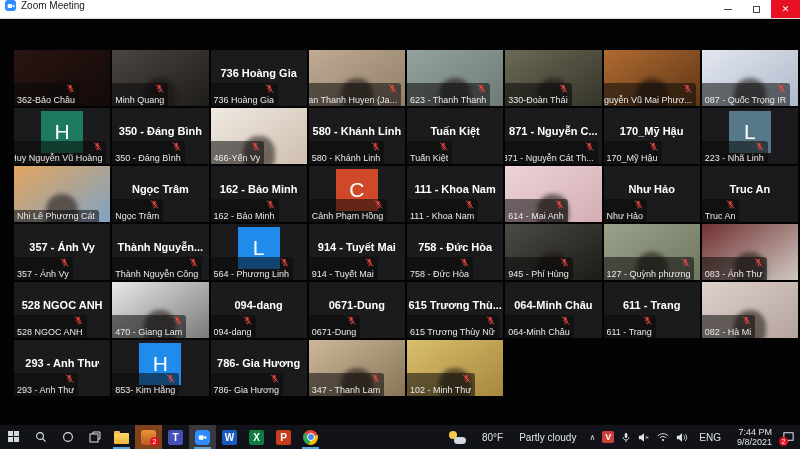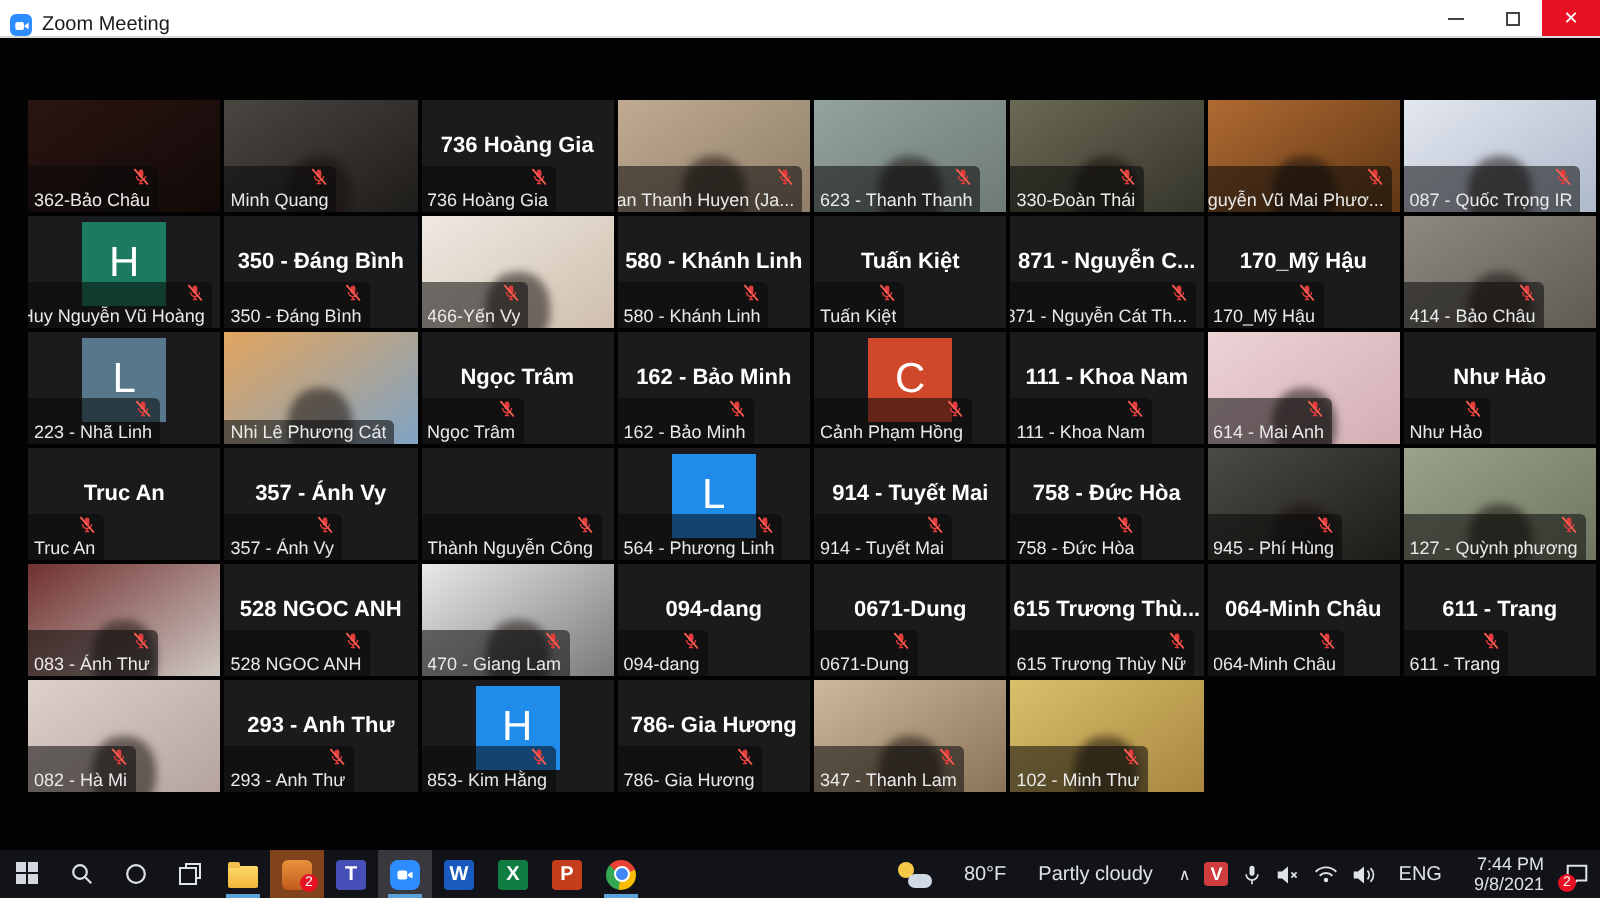--- a/index.html
+++ b/index.html
@@ -4,21 +4,21 @@
 <style>
   html,body{margin:0;padding:0;}
   body{
     width:800px;height:449px;position:relative;overflow:hidden;
     background:#030303;
     font-family:"Liberation Sans","DejaVu Sans",sans-serif;
     -webkit-font-smoothing:antialiased;
   }
   
   .titlebar{position:absolute;top:0;left:0;right:0;height:18px;background:#ffffff;
-    display:flex;align-items:flex-end;z-index:9;border-bottom:1px solid #d9d9d9;}
+    display:flex;align-items:flex-start;z-index:9;border-bottom:1px solid #d9d9d9;}
   .tb-appicon{width:11px;height:11px;border-radius:3px;background:#2d8cff;margin-left:5px;
     display:flex;align-items:center;justify-content:center;flex:0 0 auto;}
   .tb-title{font-size:10px;color:#1a1a1a;margin-left:5px;}
   .tb-controls{margin-left:auto;display:flex;height:100%;}
   .wc-btn{width:29px;height:100%;display:flex;align-items:center;justify-content:center;}
   .min-glyph{width:8px;height:1px;background:#444;}
   .max-glyph{width:7px;height:7px;border:1px solid #444;box-sizing:border-box;}
   .wc-close{background:#e81123;color:#fff;font-size:9px;line-height:1;}
   
   .content{position:absolute;top:18px;bottom:24px;left:0;right:0;background:#030303;}
@@ -322,36 +322,20 @@
               <rect x="4.4" y="1" width="3.2" height="5.4" rx="1.6" fill="#e23b3b"></rect>
               <path d="M3 5.4c0 1.7 1.3 3 3 3s3-1.3 3-3" fill="none" stroke="#e23b3b" stroke-width="1"></path>
               <path d="M6 8.4v1.8M4.6 10.4h2.8" stroke="#e23b3b" stroke-width="1"></path>
               <line x1="1.6" y1="0.8" x2="10.6" y2="11" stroke="#ff5f52" stroke-width="1.2"></line>
             </svg>
           </span>
           <span class="nm">170_Mỹ Hậu</span>
         </div>
       </div>
       <div class="tile">
-        <div class="video" style="background: linear-gradient(145deg, rgb(141, 136, 130), rgb(95, 90, 84));">
-          <div class="silhouette"></div>
-        </div>
-        <div class="name-bar">
-          <span class="mic">
-            <svg width="9" height="9" viewBox="0 0 12 12">
-              <rect x="4.4" y="1" width="3.2" height="5.4" rx="1.6" fill="#e23b3b"></rect>
-              <path d="M3 5.4c0 1.7 1.3 3 3 3s3-1.3 3-3" fill="none" stroke="#e23b3b" stroke-width="1"></path>
-              <path d="M6 8.4v1.8M4.6 10.4h2.8" stroke="#e23b3b" stroke-width="1"></path>
-              <line x1="1.6" y1="0.8" x2="10.6" y2="11" stroke="#ff5f52" stroke-width="1.2"></line>
-            </svg>
-          </span>
-          <span class="nm">414 - Bảo Châu</span>
-        </div>
-      </div>
-      <div class="tile">
         <div class="avatar" style="background: rgb(86, 120, 138);">L</div>
         <div class="name-bar">
           <span class="mic">
             <svg width="9" height="9" viewBox="0 0 12 12">
               <rect x="4.4" y="1" width="3.2" height="5.4" rx="1.6" fill="#e23b3b"></rect>
               <path d="M3 5.4c0 1.7 1.3 3 3 3s3-1.3 3-3" fill="none" stroke="#e23b3b" stroke-width="1"></path>
               <path d="M6 8.4v1.8M4.6 10.4h2.8" stroke="#e23b3b" stroke-width="1"></path>
               <line x1="1.6" y1="0.8" x2="10.6" y2="11" stroke="#ff5f52" stroke-width="1.2"></line>
             </svg>
           </span>
@@ -474,20 +458,21 @@
               <rect x="4.4" y="1" width="3.2" height="5.4" rx="1.6" fill="#e23b3b"></rect>
               <path d="M3 5.4c0 1.7 1.3 3 3 3s3-1.3 3-3" fill="none" stroke="#e23b3b" stroke-width="1"></path>
               <path d="M6 8.4v1.8M4.6 10.4h2.8" stroke="#e23b3b" stroke-width="1"></path>
               <line x1="1.6" y1="0.8" x2="10.6" y2="11" stroke="#ff5f52" stroke-width="1.2"></line>
             </svg>
           </span>
           <span class="nm">357 - Ánh Vy</span>
         </div>
       </div>
       <div class="tile">
+        <div class="center-name">Thành Nguyễn...</div>
         <div class="name-bar">
           <span class="mic">
             <svg width="9" height="9" viewBox="0 0 12 12">
               <rect x="4.4" y="1" width="3.2" height="5.4" rx="1.6" fill="#e23b3b"></rect>
               <path d="M3 5.4c0 1.7 1.3 3 3 3s3-1.3 3-3" fill="none" stroke="#e23b3b" stroke-width="1"></path>
               <path d="M6 8.4v1.8M4.6 10.4h2.8" stroke="#e23b3b" stroke-width="1"></path>
               <line x1="1.6" y1="0.8" x2="10.6" y2="11" stroke="#ff5f52" stroke-width="1.2"></line>
             </svg>
           </span>
           <span class="nm">Thành Nguyễn Công</span>

